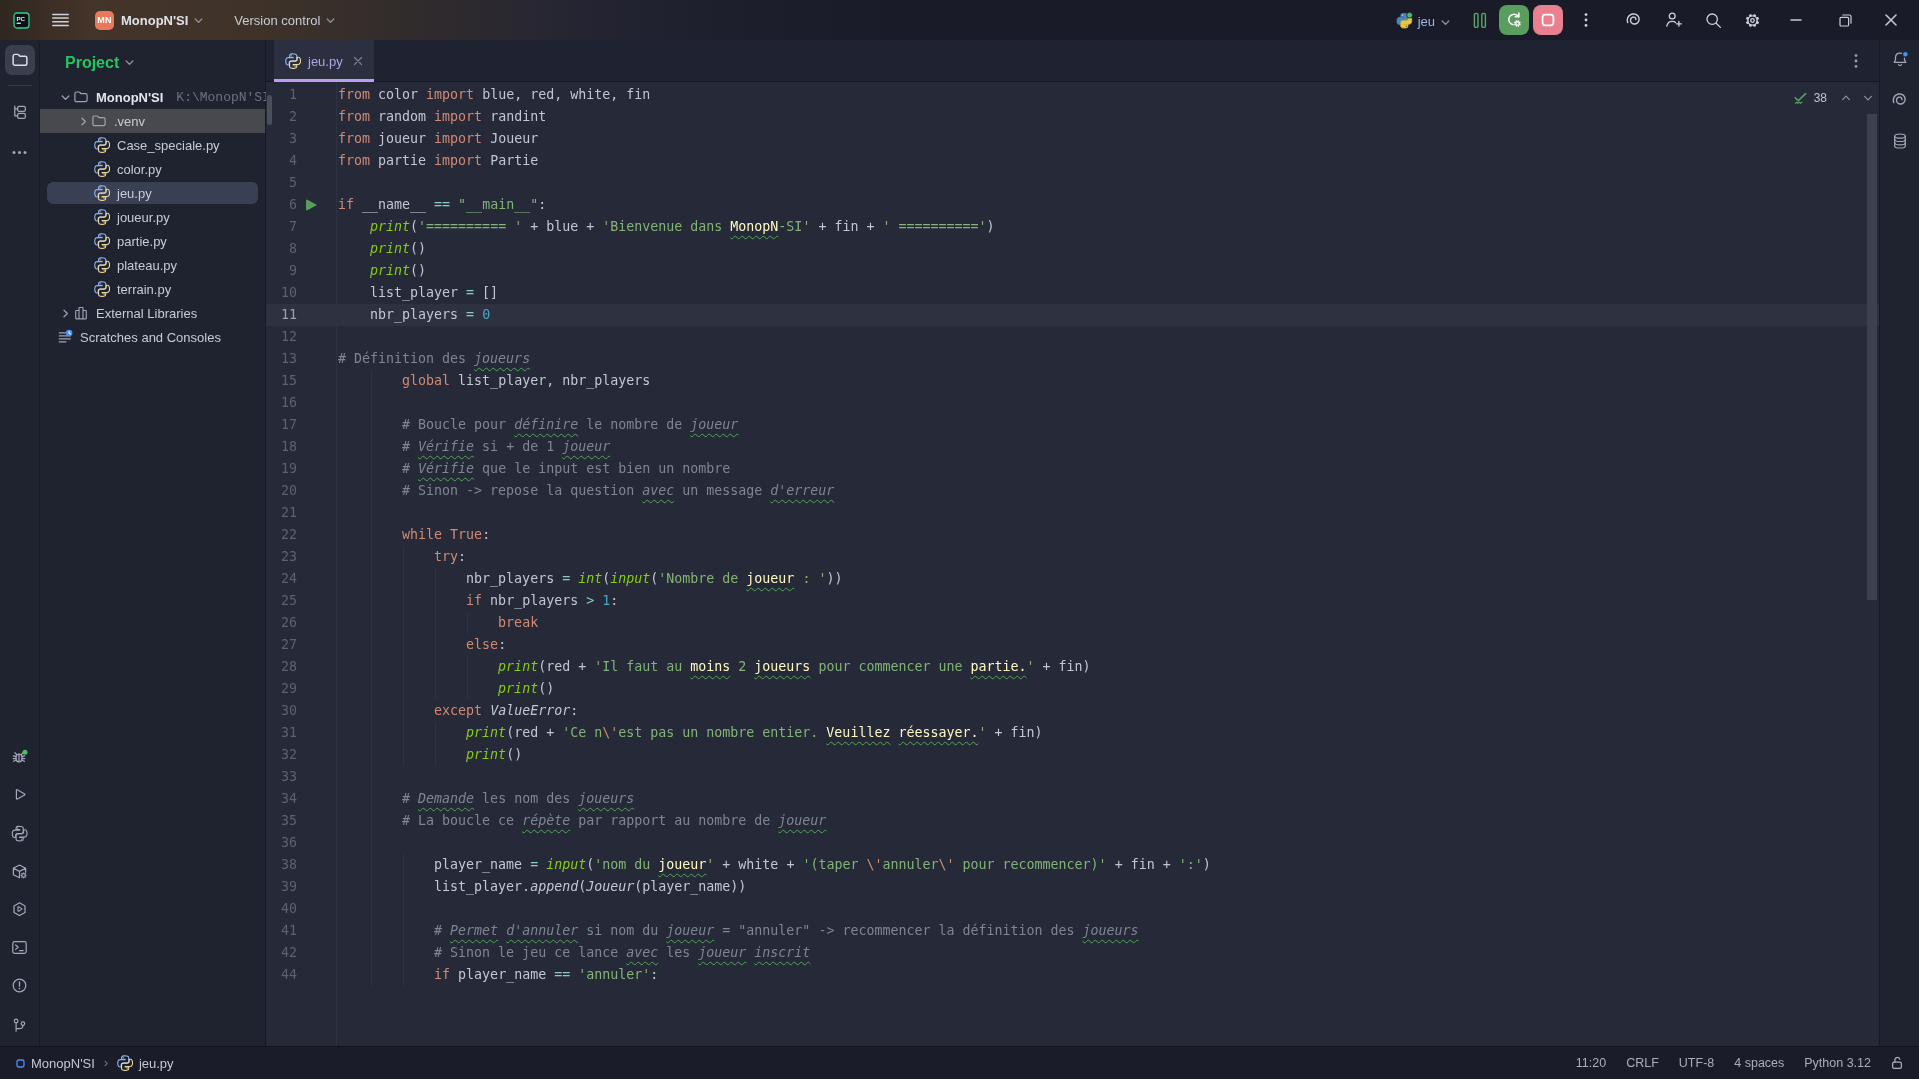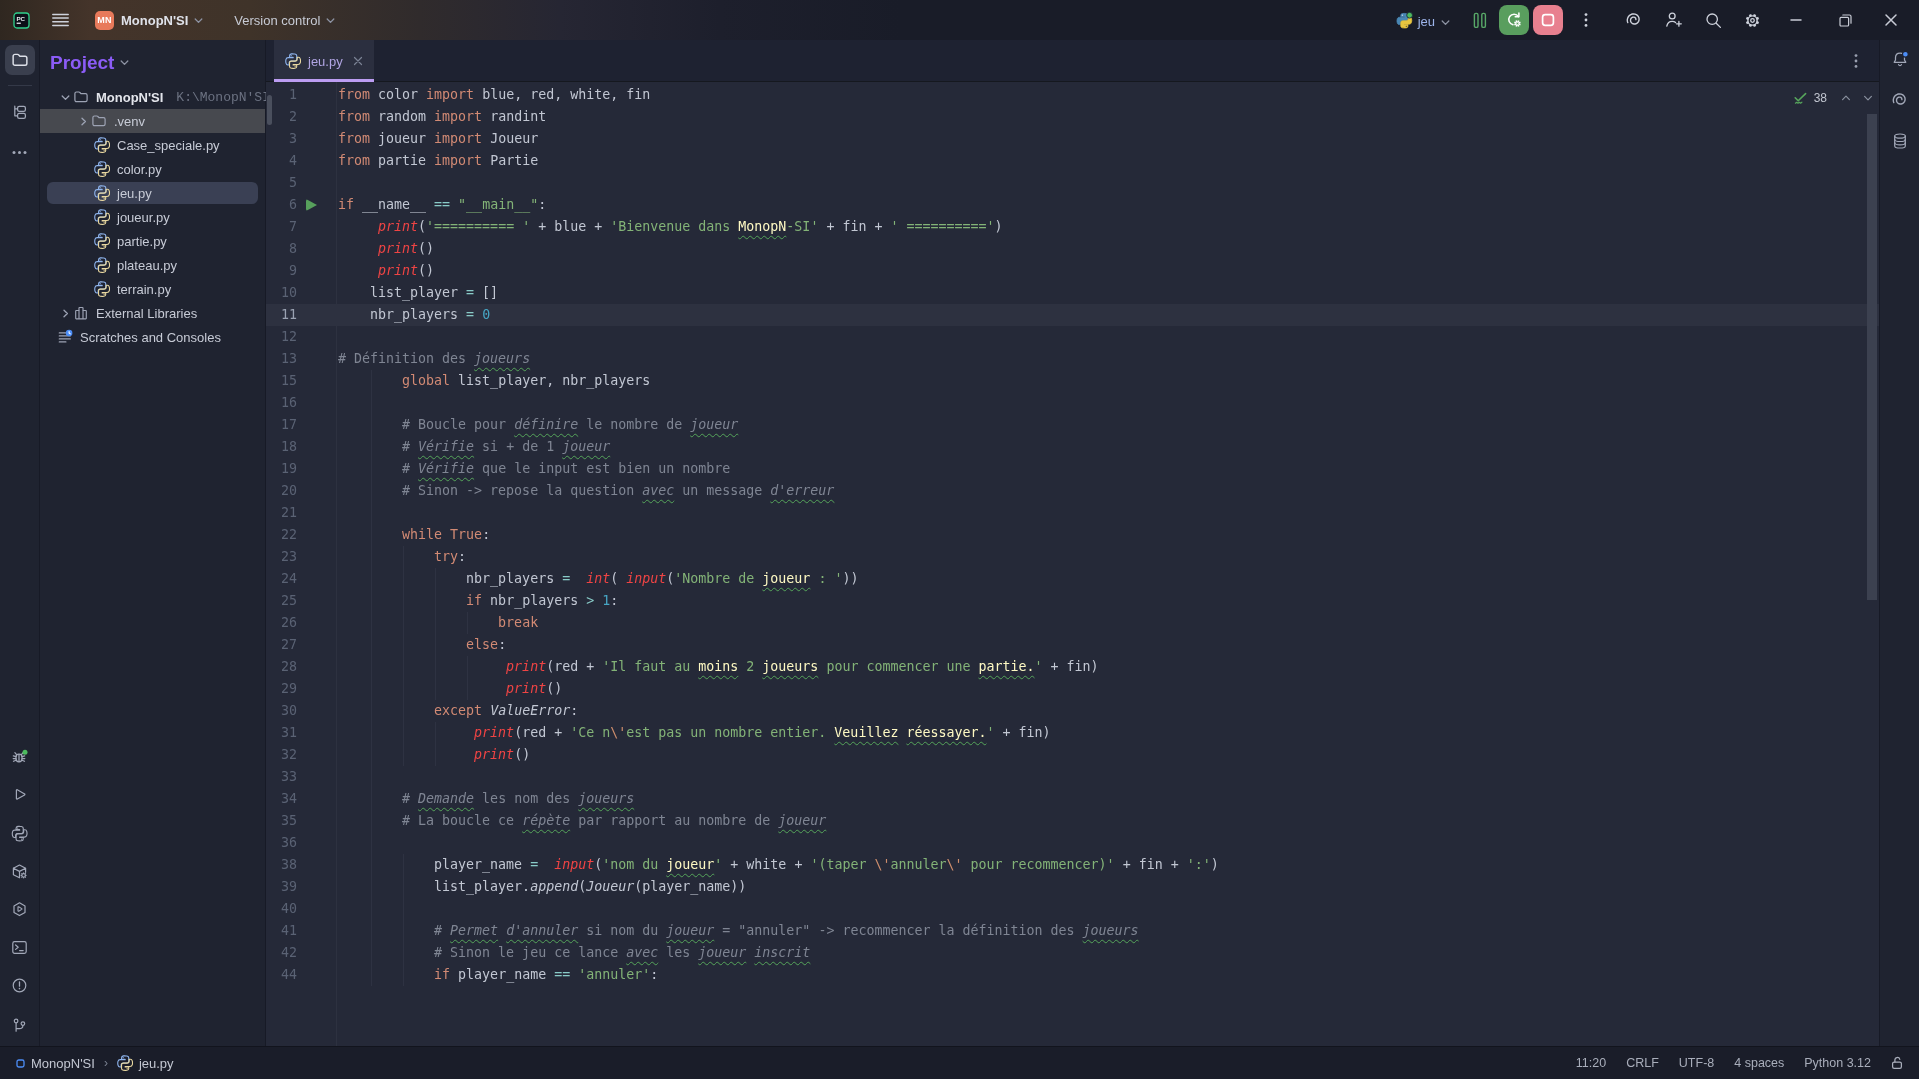--- a/index.html
+++ b/index.html
@@ -30,21 +30,21 @@
 
 
 .content { position:absolute; left:0; top:40px; width:1919px; height:1006px; display:flex; }
 .lstripe { width:40px; background:#1f2330; position:relative; border-right:1px solid #171a26; }
 .stripe-btn { position:absolute; left:50%; transform:translate(-50%,-50%); width:30px; height:30px; border-radius:7px; display:flex; align-items:center; justify-content:center; }
 .stripe-btn.selected { background:#3a3f4e; }
 .stripe-divider { position:absolute; left:8px; width:24px; height:1px; background:#343948; }
 
 .ppanel { width:226px; background:#1f2330; position:relative; border-right:1px solid #171a26; }
 .ppanel-header { height:45px; display:flex; align-items:center; }
-.ppanel-title { margin-left:10px; color:#8b5cf6; font-size:19px; font-weight:700; }
+.ppanel-title { margin-left:25px; color:#22c55e; font-size:16px; font-weight:700; }
 .tree { position:absolute; left:0; top:45px; right:0; }
 .tree-row { position:relative; height:24px; display:flex; align-items:center; font-size:13px; color:#c7cbd6; white-space:nowrap; }
 .tree-row .sel { position:absolute; left:7px; right:7px; top:1px; bottom:1px; border-radius:6px; background:#3a4054; }
 .tree-row .hov { position:absolute; left:0; right:0; top:0; bottom:0; background:#47494f; }
 .tree-row > * { position:relative; }
 .tr-chev { width:16px; height:16px; display:flex; align-items:center; justify-content:center; flex:none; }
 .tr-icon { width:16px; height:16px; margin-right:7px; display:flex; align-items:center; justify-content:center; flex:none; }
 .tr-label { }
 .tr-label.bold { font-weight:700; color:#e3e5eb; }
 .tr-path { margin-left:13px; color:#6c7282;font-family:Liberation Mono, monospace; }
@@ -63,21 +63,21 @@
 .cl { position:relative; height:22px; line-height:22px; white-space:pre; }
 .cl.caret { background:#2d3140; }
 .cl .num { position:absolute; left:0; top:0; width:31px; text-align:right; color:#5a6274; }
 .cl.caret .num { color:#9aa2b2; }
 .cl .code { position:absolute; left:72px; top:0; }
 .cl .guide { position:absolute; top:0; width:1px; height:22px; background:#2e3242; }
 .cl .runmark { position:absolute; left:40px; top:4.5px; width:0; height:0; border-left:11px solid #57a05c; border-top:6.5px solid transparent; border-bottom:6.5px solid transparent; border-radius:2px; }
 .gutter-sep { position:absolute; left:70px; top:0; width:1px; height:964px; background:#2d3140; }
 .tok-d { color:#c2c7d3; }
 .tok-k { color:#d28a74; }
-.tok-b { color:#ef4444; font-style:italic;margin-left:8px; }
+.tok-b { color:#84cc16; font-style:italic; }
 .tok-s { color:#83b377; }
 .tok-q { color:#fef9c3; text-decoration:underline; text-decoration-style:wavy; text-decoration-color:#55a45a; text-decoration-thickness:1px; text-underline-offset:3.5px; }
 .tok-c { color:#7f8593; }
 .tok-m { color:#7f8593; font-style:italic; text-decoration:underline; text-decoration-style:wavy; text-decoration-color:#55a45a; text-decoration-thickness:1px; text-underline-offset:3.5px; }
 .tok-n { color:#47a6c4; }
 .tok-o { color:#89cbc8; }
 .tok-e { color:#cf8e6d; }
 .tok-f { color:#a9c0f0; font-style:italic; }
 .tok-i { color:#c2c7d3; font-style:italic; }
 .tok-h { color:#70768a; font-family:"Liberation Sans",sans-serif; font-size:12px; font-style:normal; margin-left:10px; }

